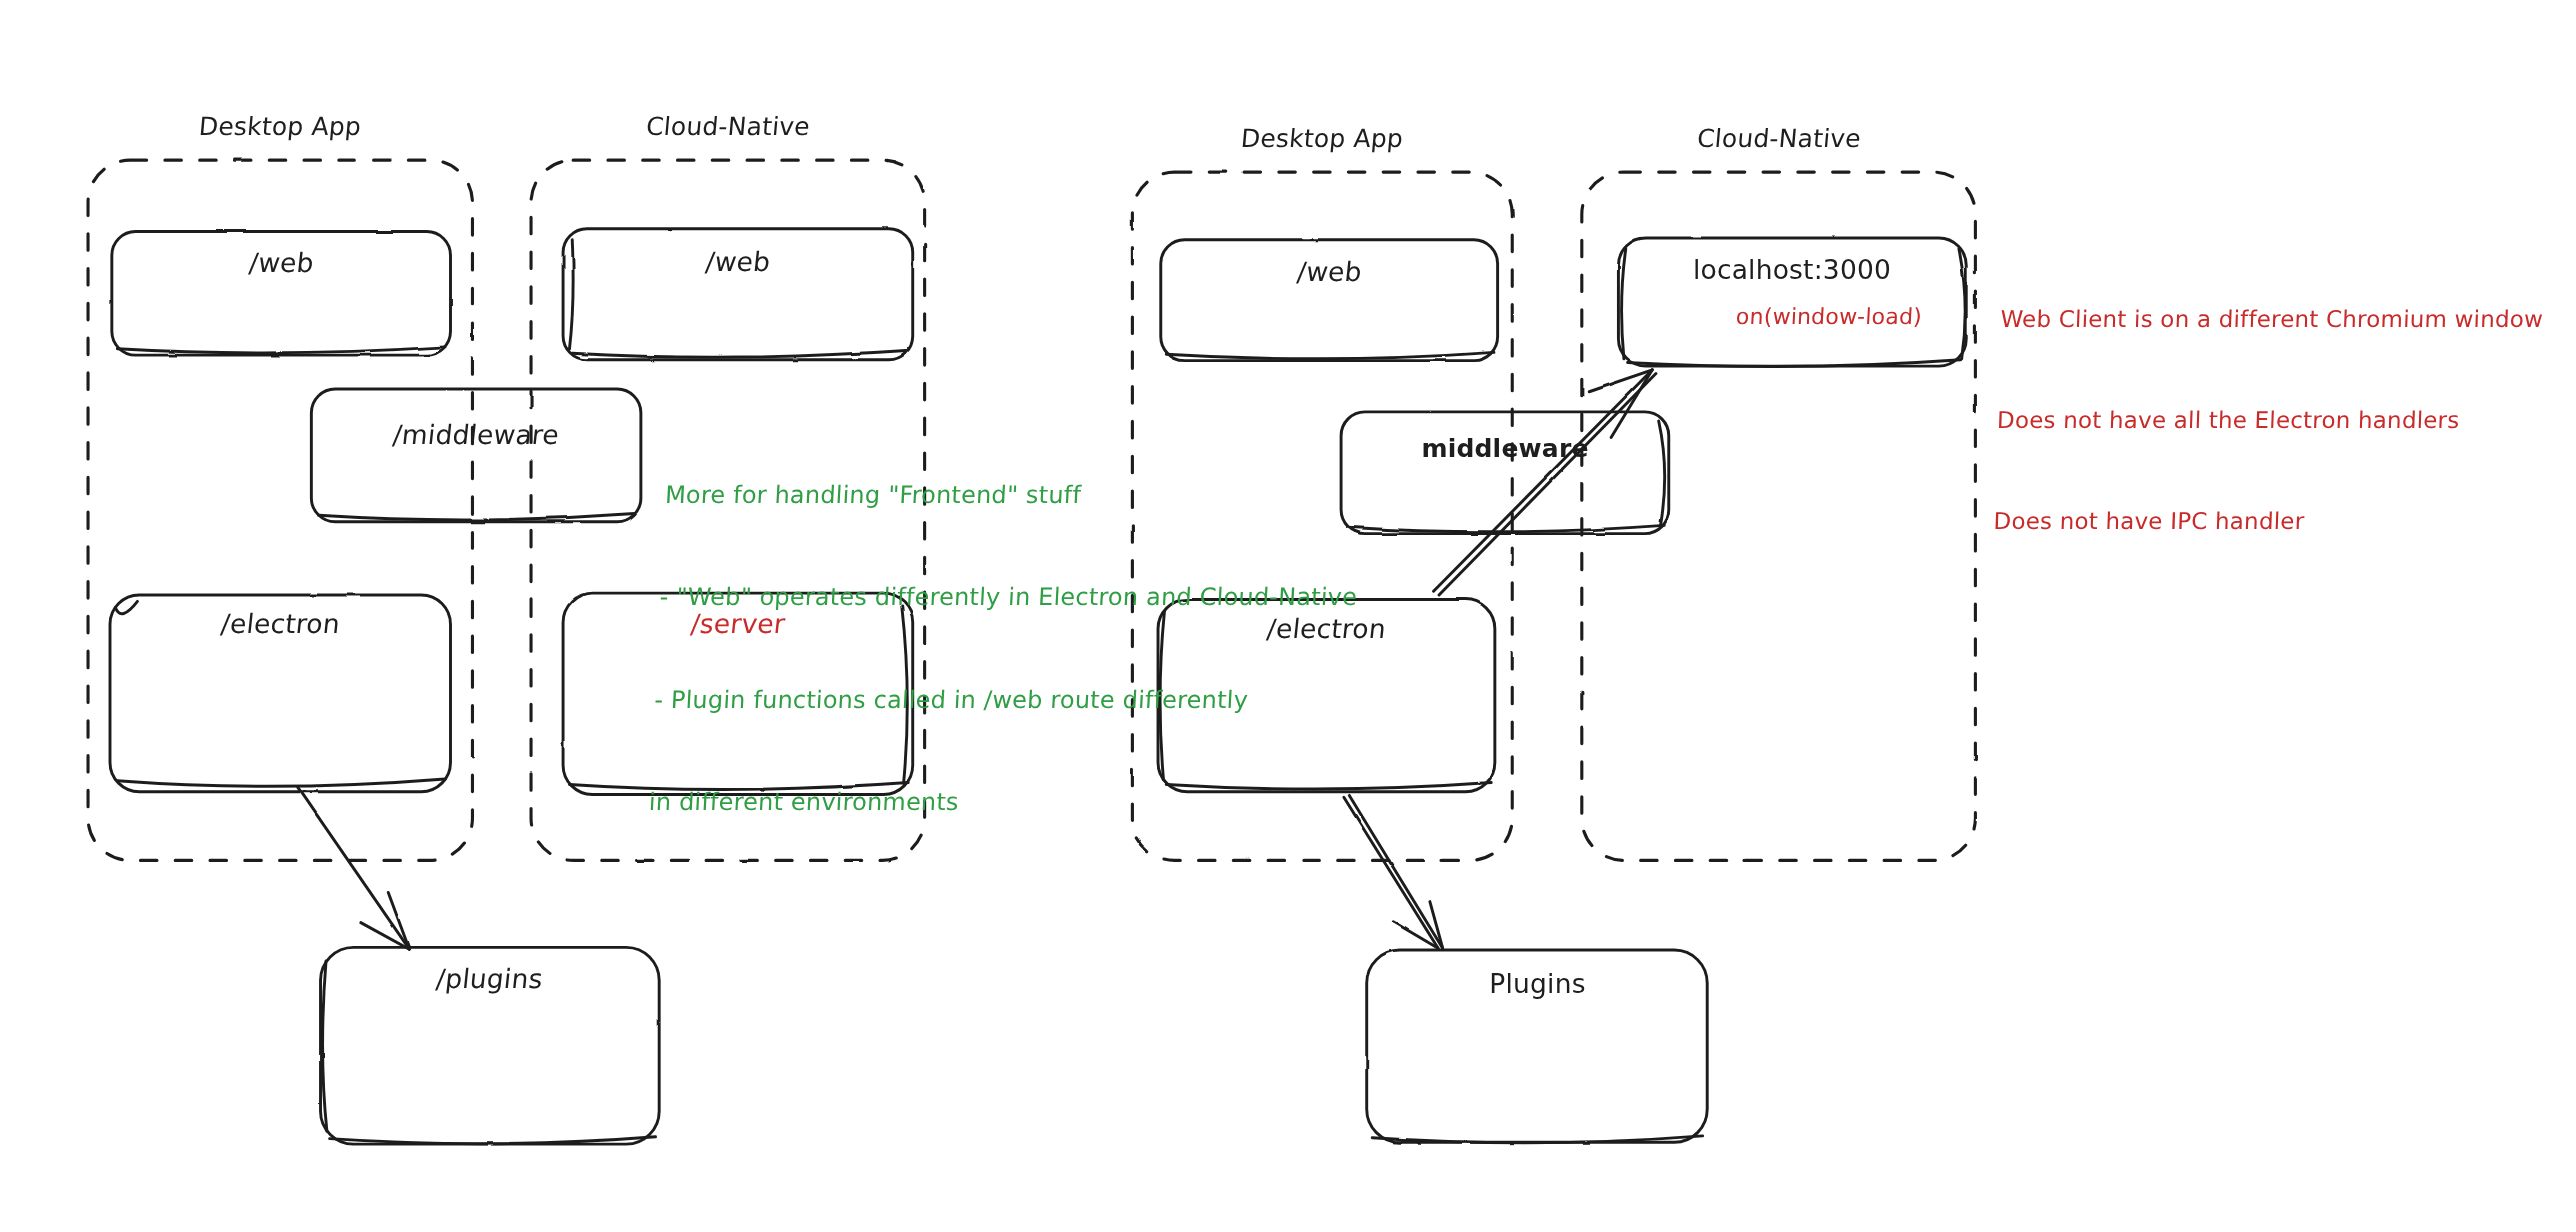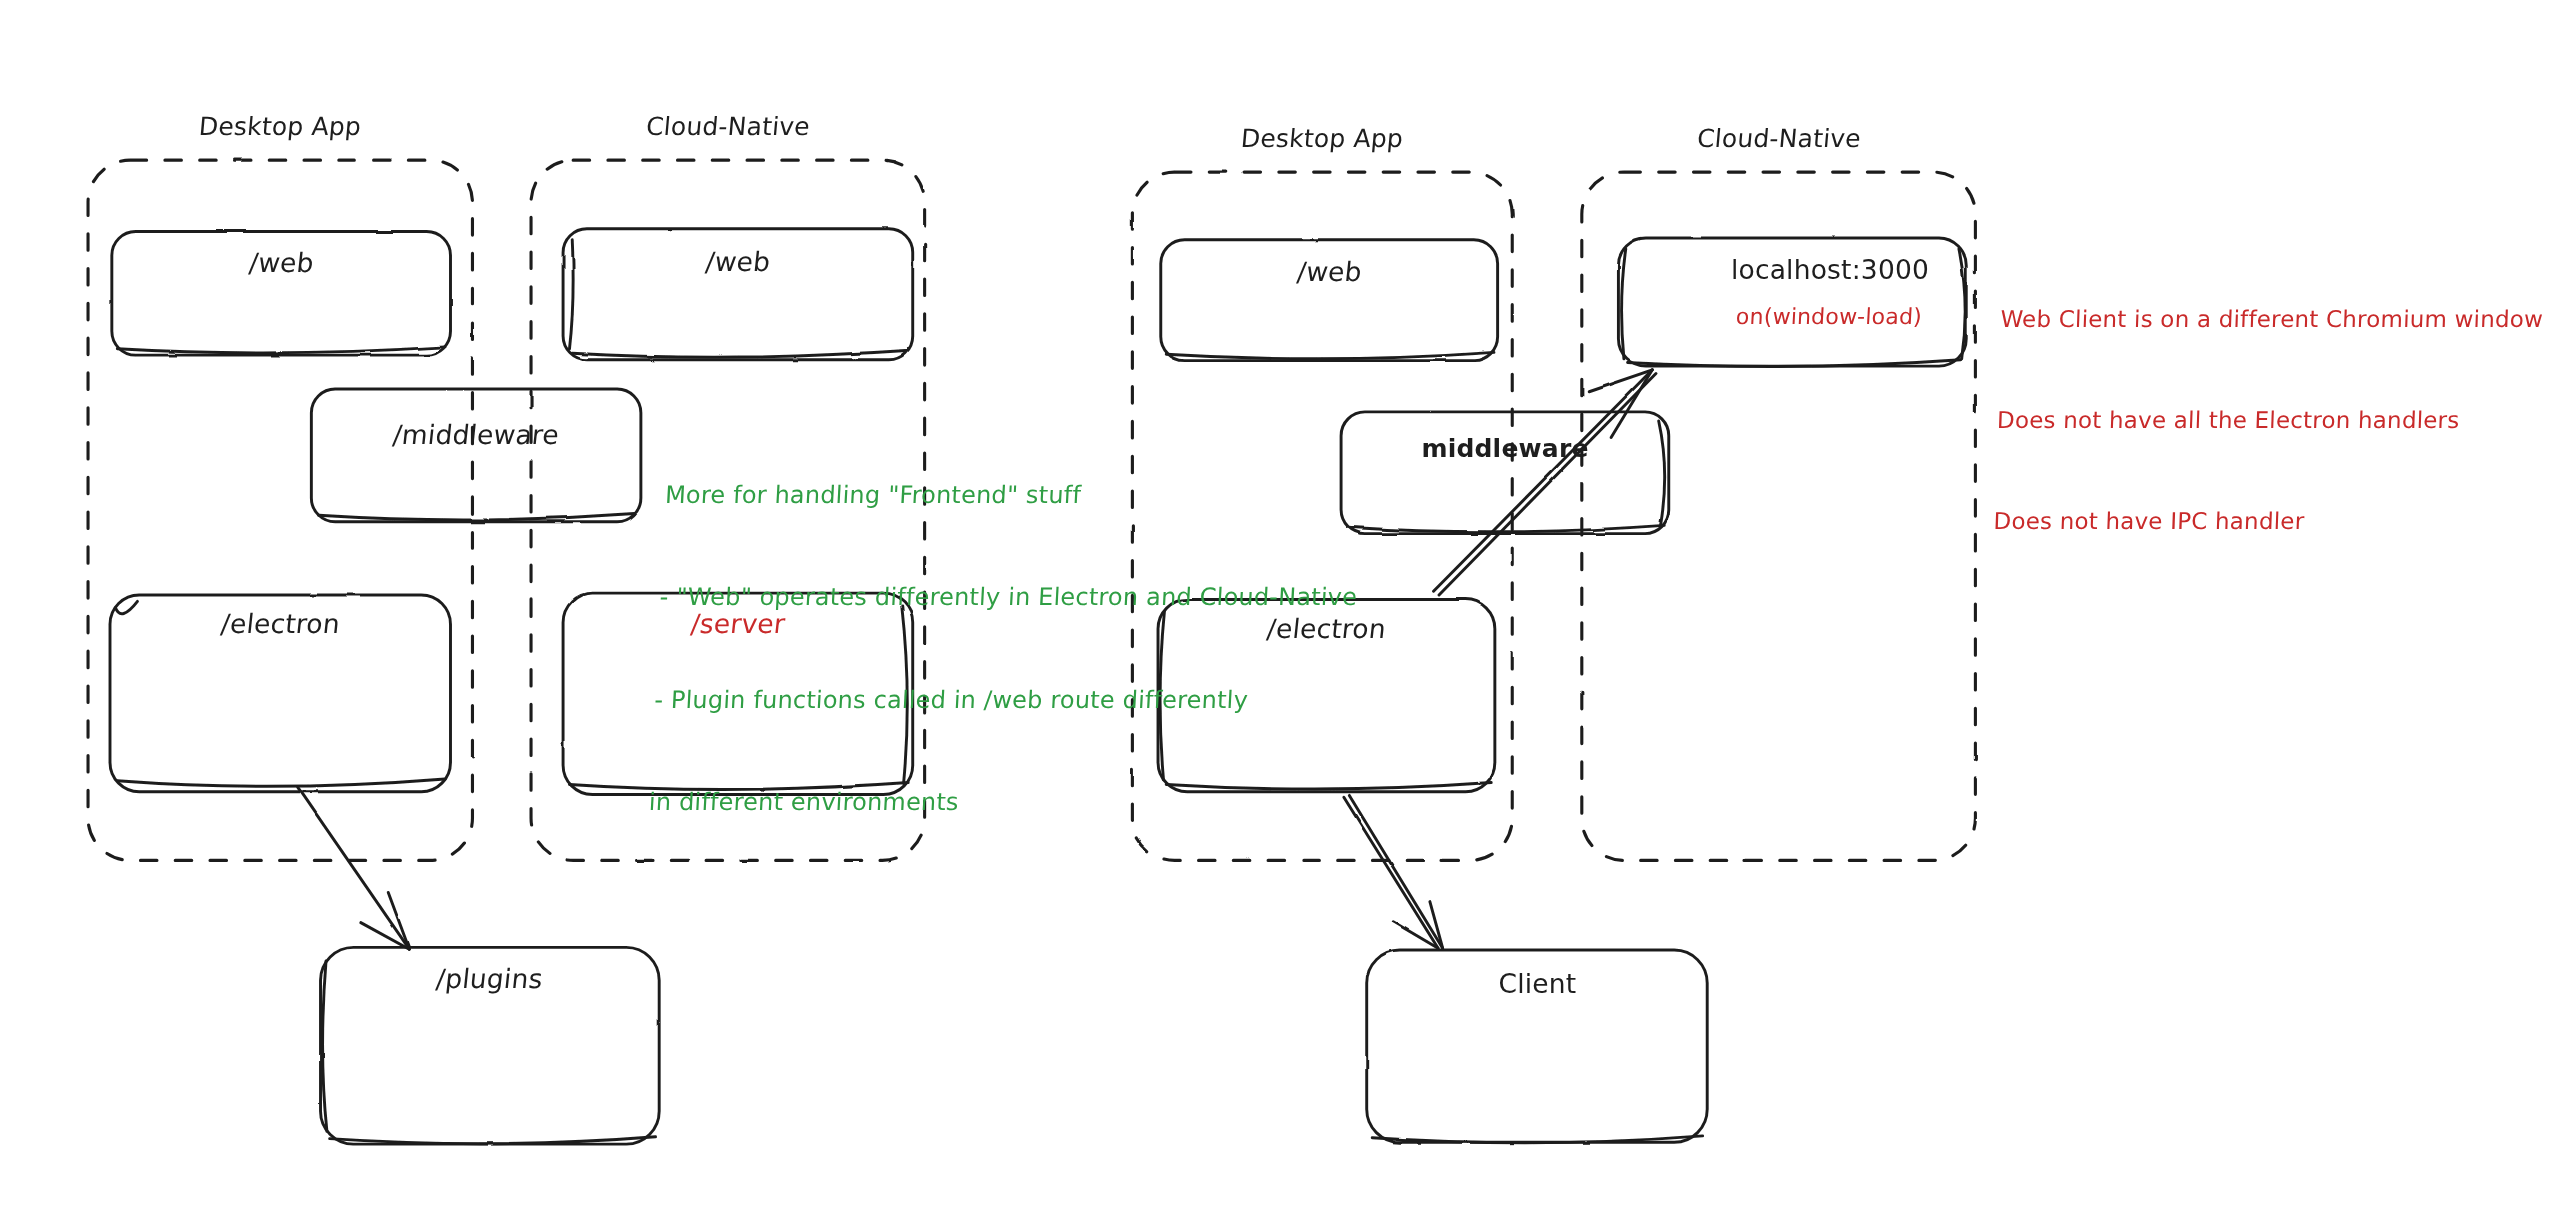--- a/index.html
+++ b/index.html
@@ -214,29 +214,29 @@
     <div>- Plugin functions called in /web route differently</div>
     <div>in different environments</div>
   </div>
 
   <div class="txt group-label centered" style="left:1132px; top:122px; width:380px;">Desktop App</div>
 
   <div class="txt group-label centered" style="left:1582px; top:122px; width:394px;">Cloud-Native</div>
 
   <div class="txt box-label centered" style="left:1161px; top:254px; width:337px;">/web</div>
 
-  <div class="txt box-label upright centered" style="left:1656px; top:252px; width:348px;">localhost:3000</div>
+  <div class="txt box-label upright centered" style="left:1618px; top:252px; width:348px;">localhost:3000</div>
 
   <div class="txt sub-label centered" style="left:1655px; top:302px; width:348px;">on(window-load)</div>
 
   <div class="txt box-label upright centered" style="left:1341px; top:432px; width:328px; font-size:25px;font-weight:bold;">middleware</div>
 
   <div class="txt box-label centered" style="left:1158px; top:611px; width:337px;">/electron</div>
 
-  <div class="txt box-label upright centered" style="left:1367px; top:966px; width:341px;">Client</div>
+  <div class="txt box-label upright centered" style="left:1367px; top:966px; width:341px;">Plugins</div>
 
   <div class="txt note-red" style="left:1997px; top:236px;">
     <div>Web Client is on a different Chromium window</div>
     <div>Does not have all the Electron handlers</div>
     <div>Does not have IPC handler</div>
   </div>
 
 </div>
 
 

